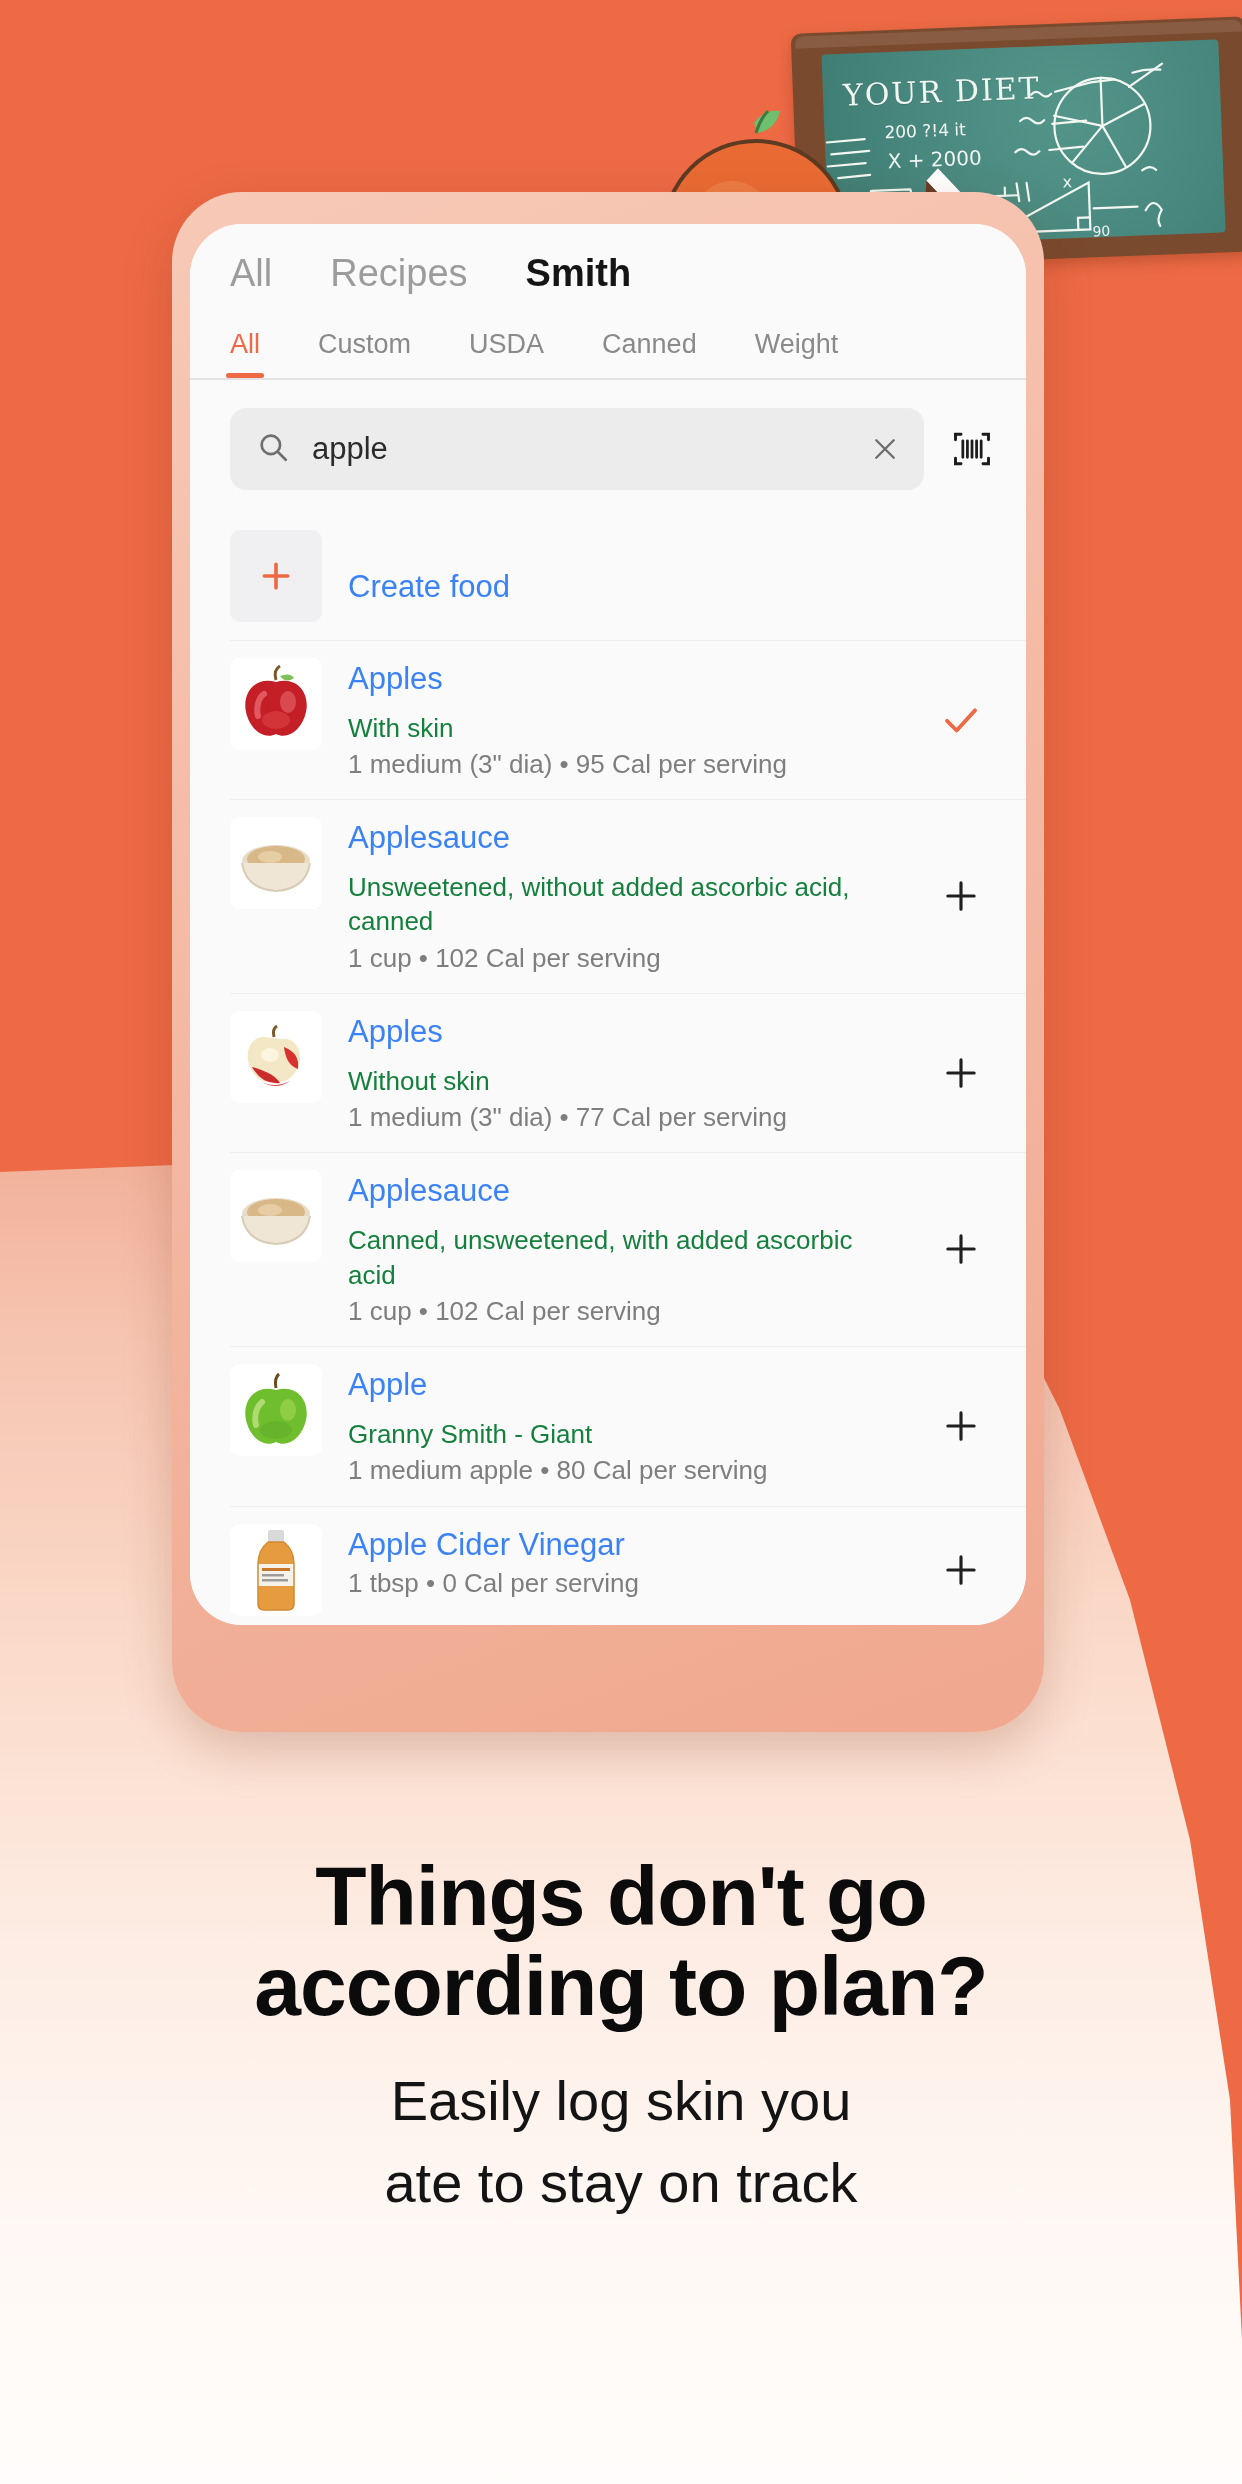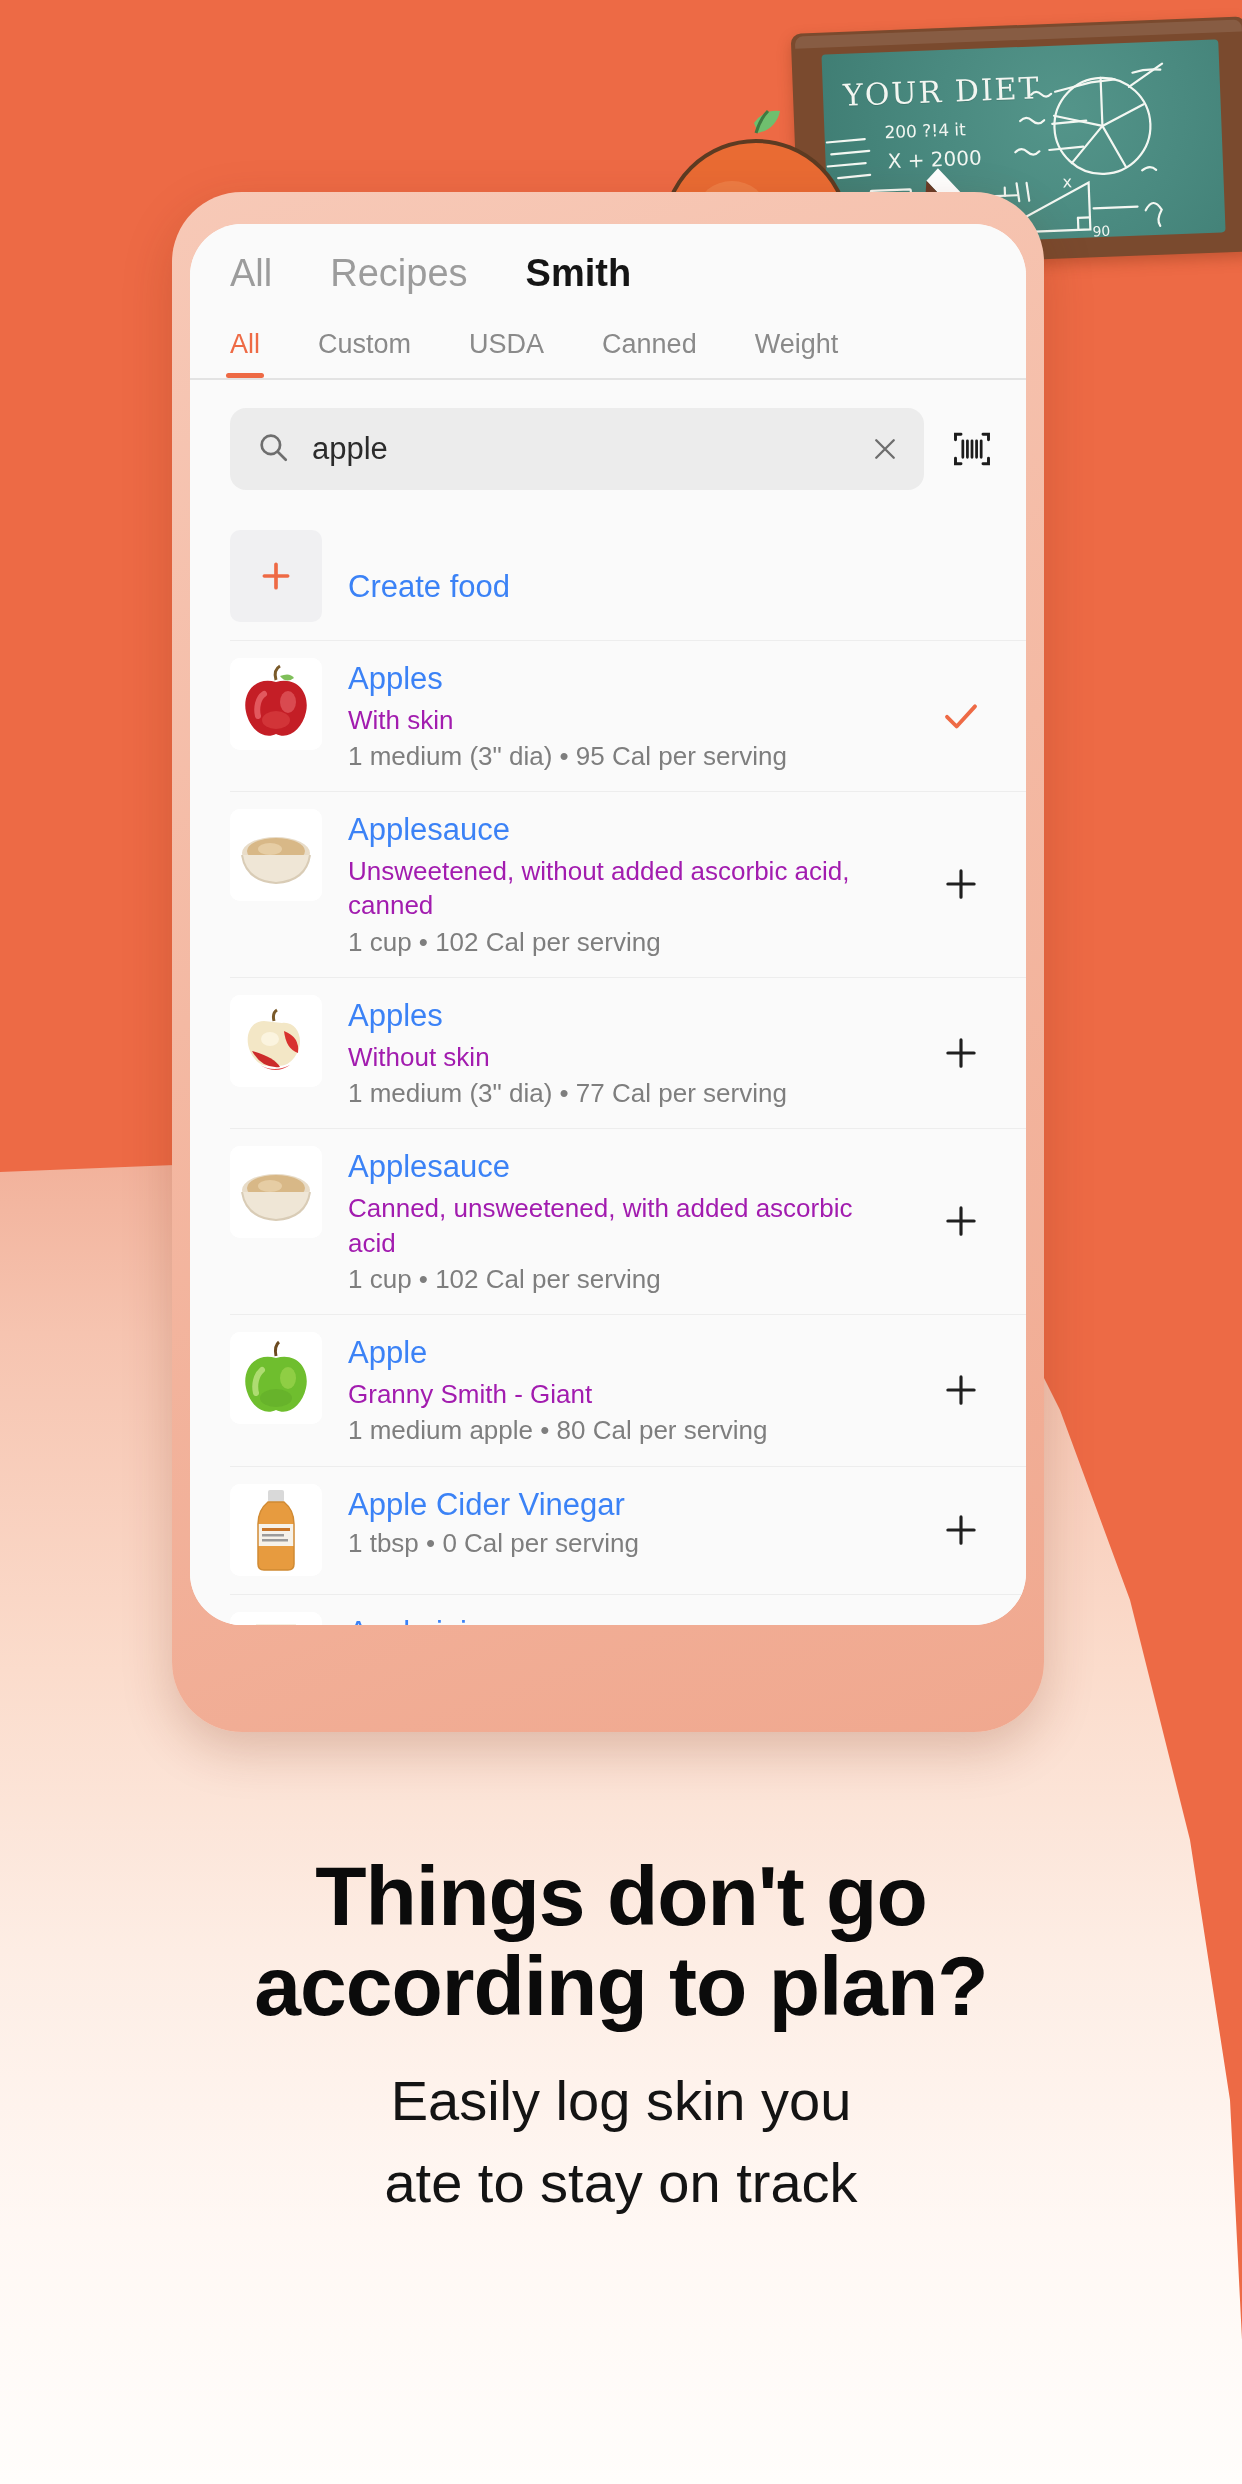--- a/index.html
+++ b/index.html
@@ -149,21 +149,21 @@
     border-radius: 10px; overflow: hidden;
     background: #fff;
     display: flex; align-items: center; justify-content: center;
   }
   .thumb.plus {
     background: #F0F0F2;
   }
   .thumb svg { display:block; }
   .row-body { flex: 1; min-width: 0; padding-top: 2px; }
   .row-title { font-size: 31px; color: #3b82f6; line-height: 1.25; }
-  .row-sub { font-size: 26px; color: #a21caf; line-height: 1.32; margin-top: 4px; }
+  .row-sub { font-size: 26px; color: #15803d; line-height: 1.32; margin-top: 12px; }
   .row-meta { font-size: 26px; color: #7E7E7E; line-height: 1.32; margin-top: 2px; }
   .row-action {
     width: 70px; flex: 0 0 70px;
     display: flex; align-items: center; justify-content: center;
     align-self: center;
   }
   .row.create .row-body { align-self: center; padding-top: 22px; }
 
   
   .bottom-bar {

